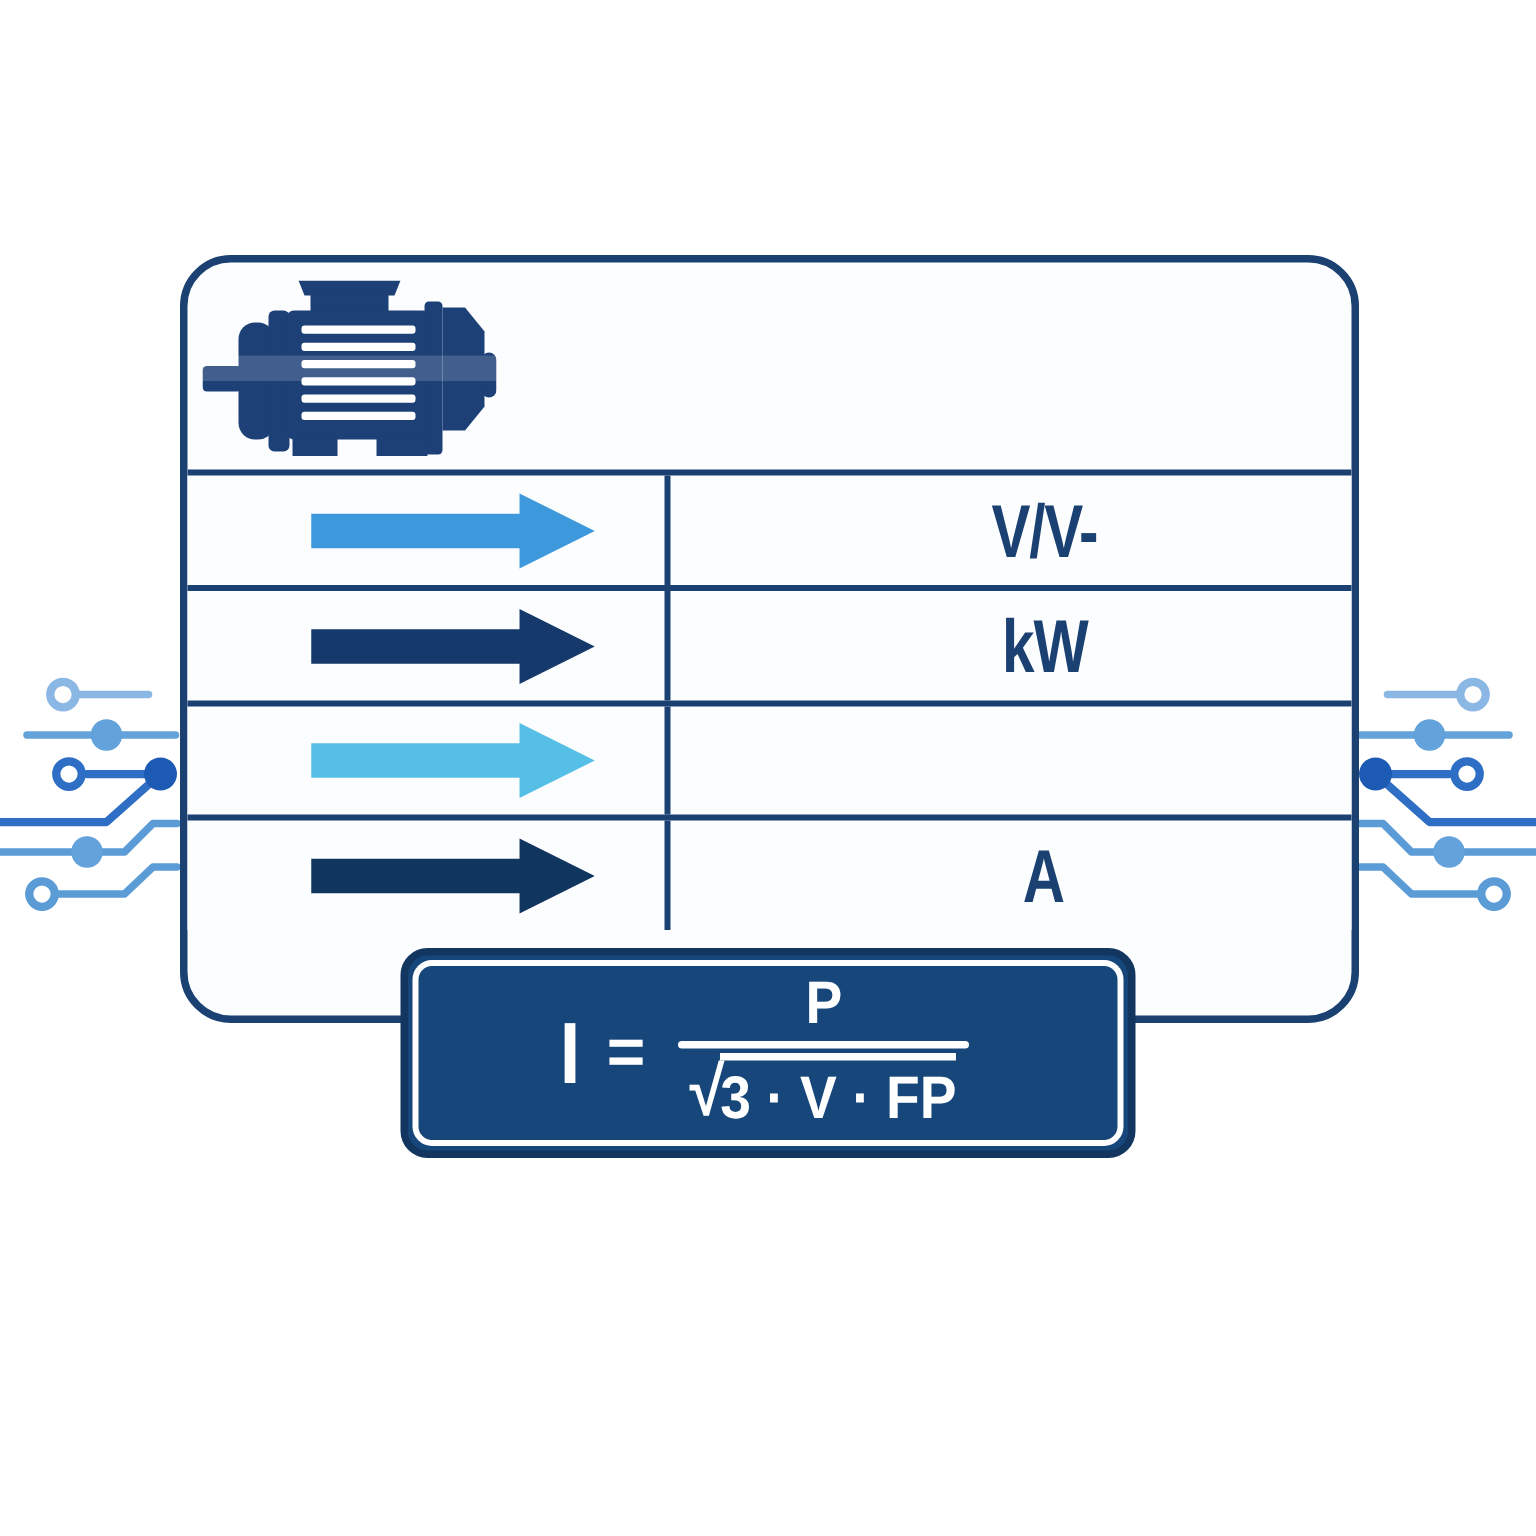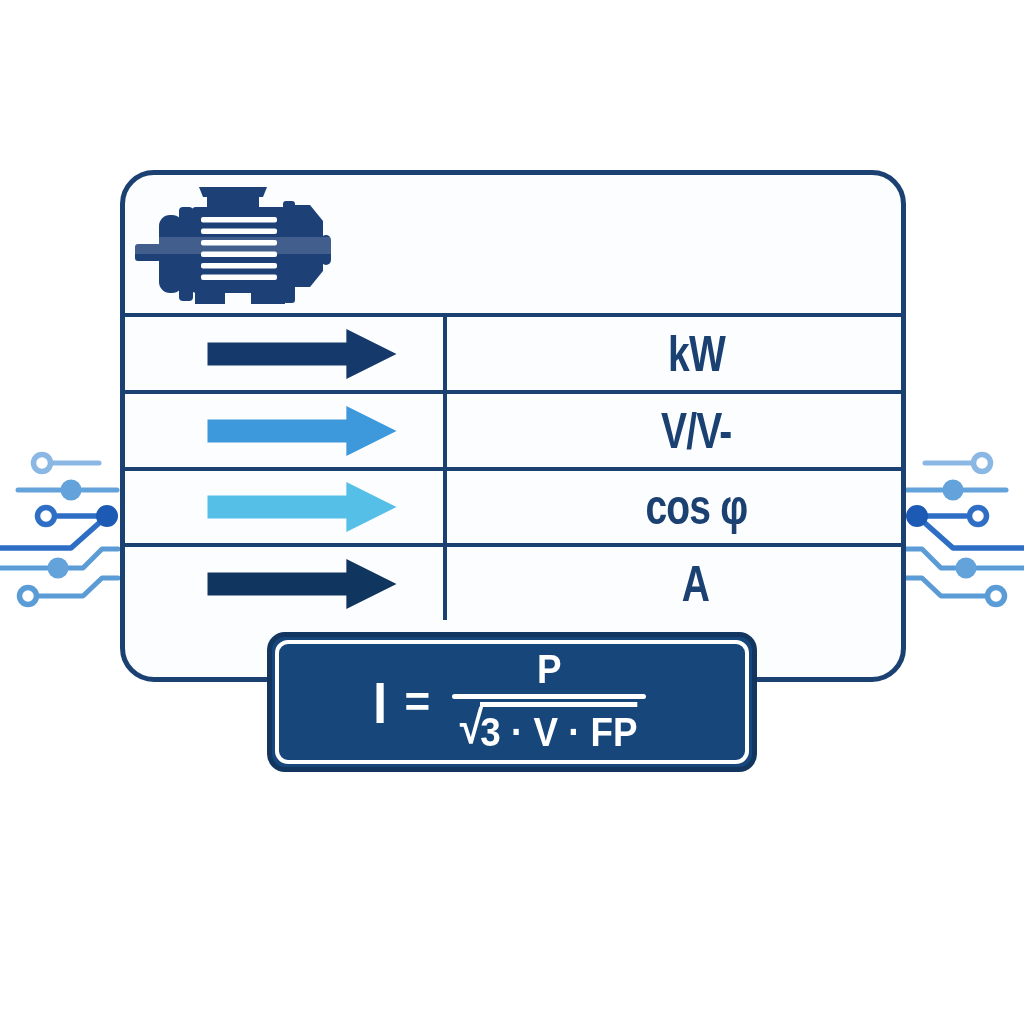--- a/index.html
+++ b/index.html
@@ -110,47 +110,44 @@
           <rect x="66" y="76" width="76" height="5.5" rx="2"></rect>
           <rect x="66" y="87.5" width="76" height="5.5" rx="2"></rect>
         </g>
         <rect x="0" y="50" width="196" height="17" fill="#ffffff" opacity="0.16"></rect>
       </svg>
     </div>
 
     <div class="table-row">
       <div class="cell-arrow">
         <svg viewBox="0 0 196 56">
+          <polygon points="0,16 144,16 144,2 196,28 144,54 144,40 0,40" fill="#3d99dc"></polygon>
+        </svg>
+      </div>
+      <div class="cell-label">
+        <span class="unit-label">V/V-</span>
+      </div>
+    </div>
+
+    <div class="table-row">
+      <div class="cell-arrow">
+        <svg viewBox="0 0 196 56">
           <polygon points="0,16 144,16 144,2 196,28 144,54 144,40 0,40" fill="#15396b"></polygon>
         </svg>
       </div>
       <div class="cell-label">
         <span class="unit-label">kW</span>
       </div>
     </div>
 
-    <div class="table-row">
-      <div class="cell-arrow">
-        <svg viewBox="0 0 196 56">
-          <polygon points="0,16 144,16 144,2 196,28 144,54 144,40 0,40" fill="#3d99dc"></polygon>
-        </svg>
-      </div>
-      <div class="cell-label">
-        <span class="unit-label">V/V-</span>
-      </div>
-    </div>
-
     <div class="table-row r3">
       <div class="cell-arrow">
         <svg viewBox="0 0 196 56">
           <polygon points="0,16 144,16 144,2 196,28 144,54 144,40 0,40" fill="#55bfe7"></polygon>
         </svg>
-      </div>
-      <div class="cell-label">
-        <span class="unit-label">cos φ</span>
       </div>
     </div>
 
     <div class="table-row">
       <div class="cell-arrow">
         <svg viewBox="0 0 196 56">
           <polygon points="0,16 144,16 144,2 196,28 144,54 144,40 0,40" fill="#10365f"></polygon>
         </svg>
       </div>
       <div class="cell-label">

